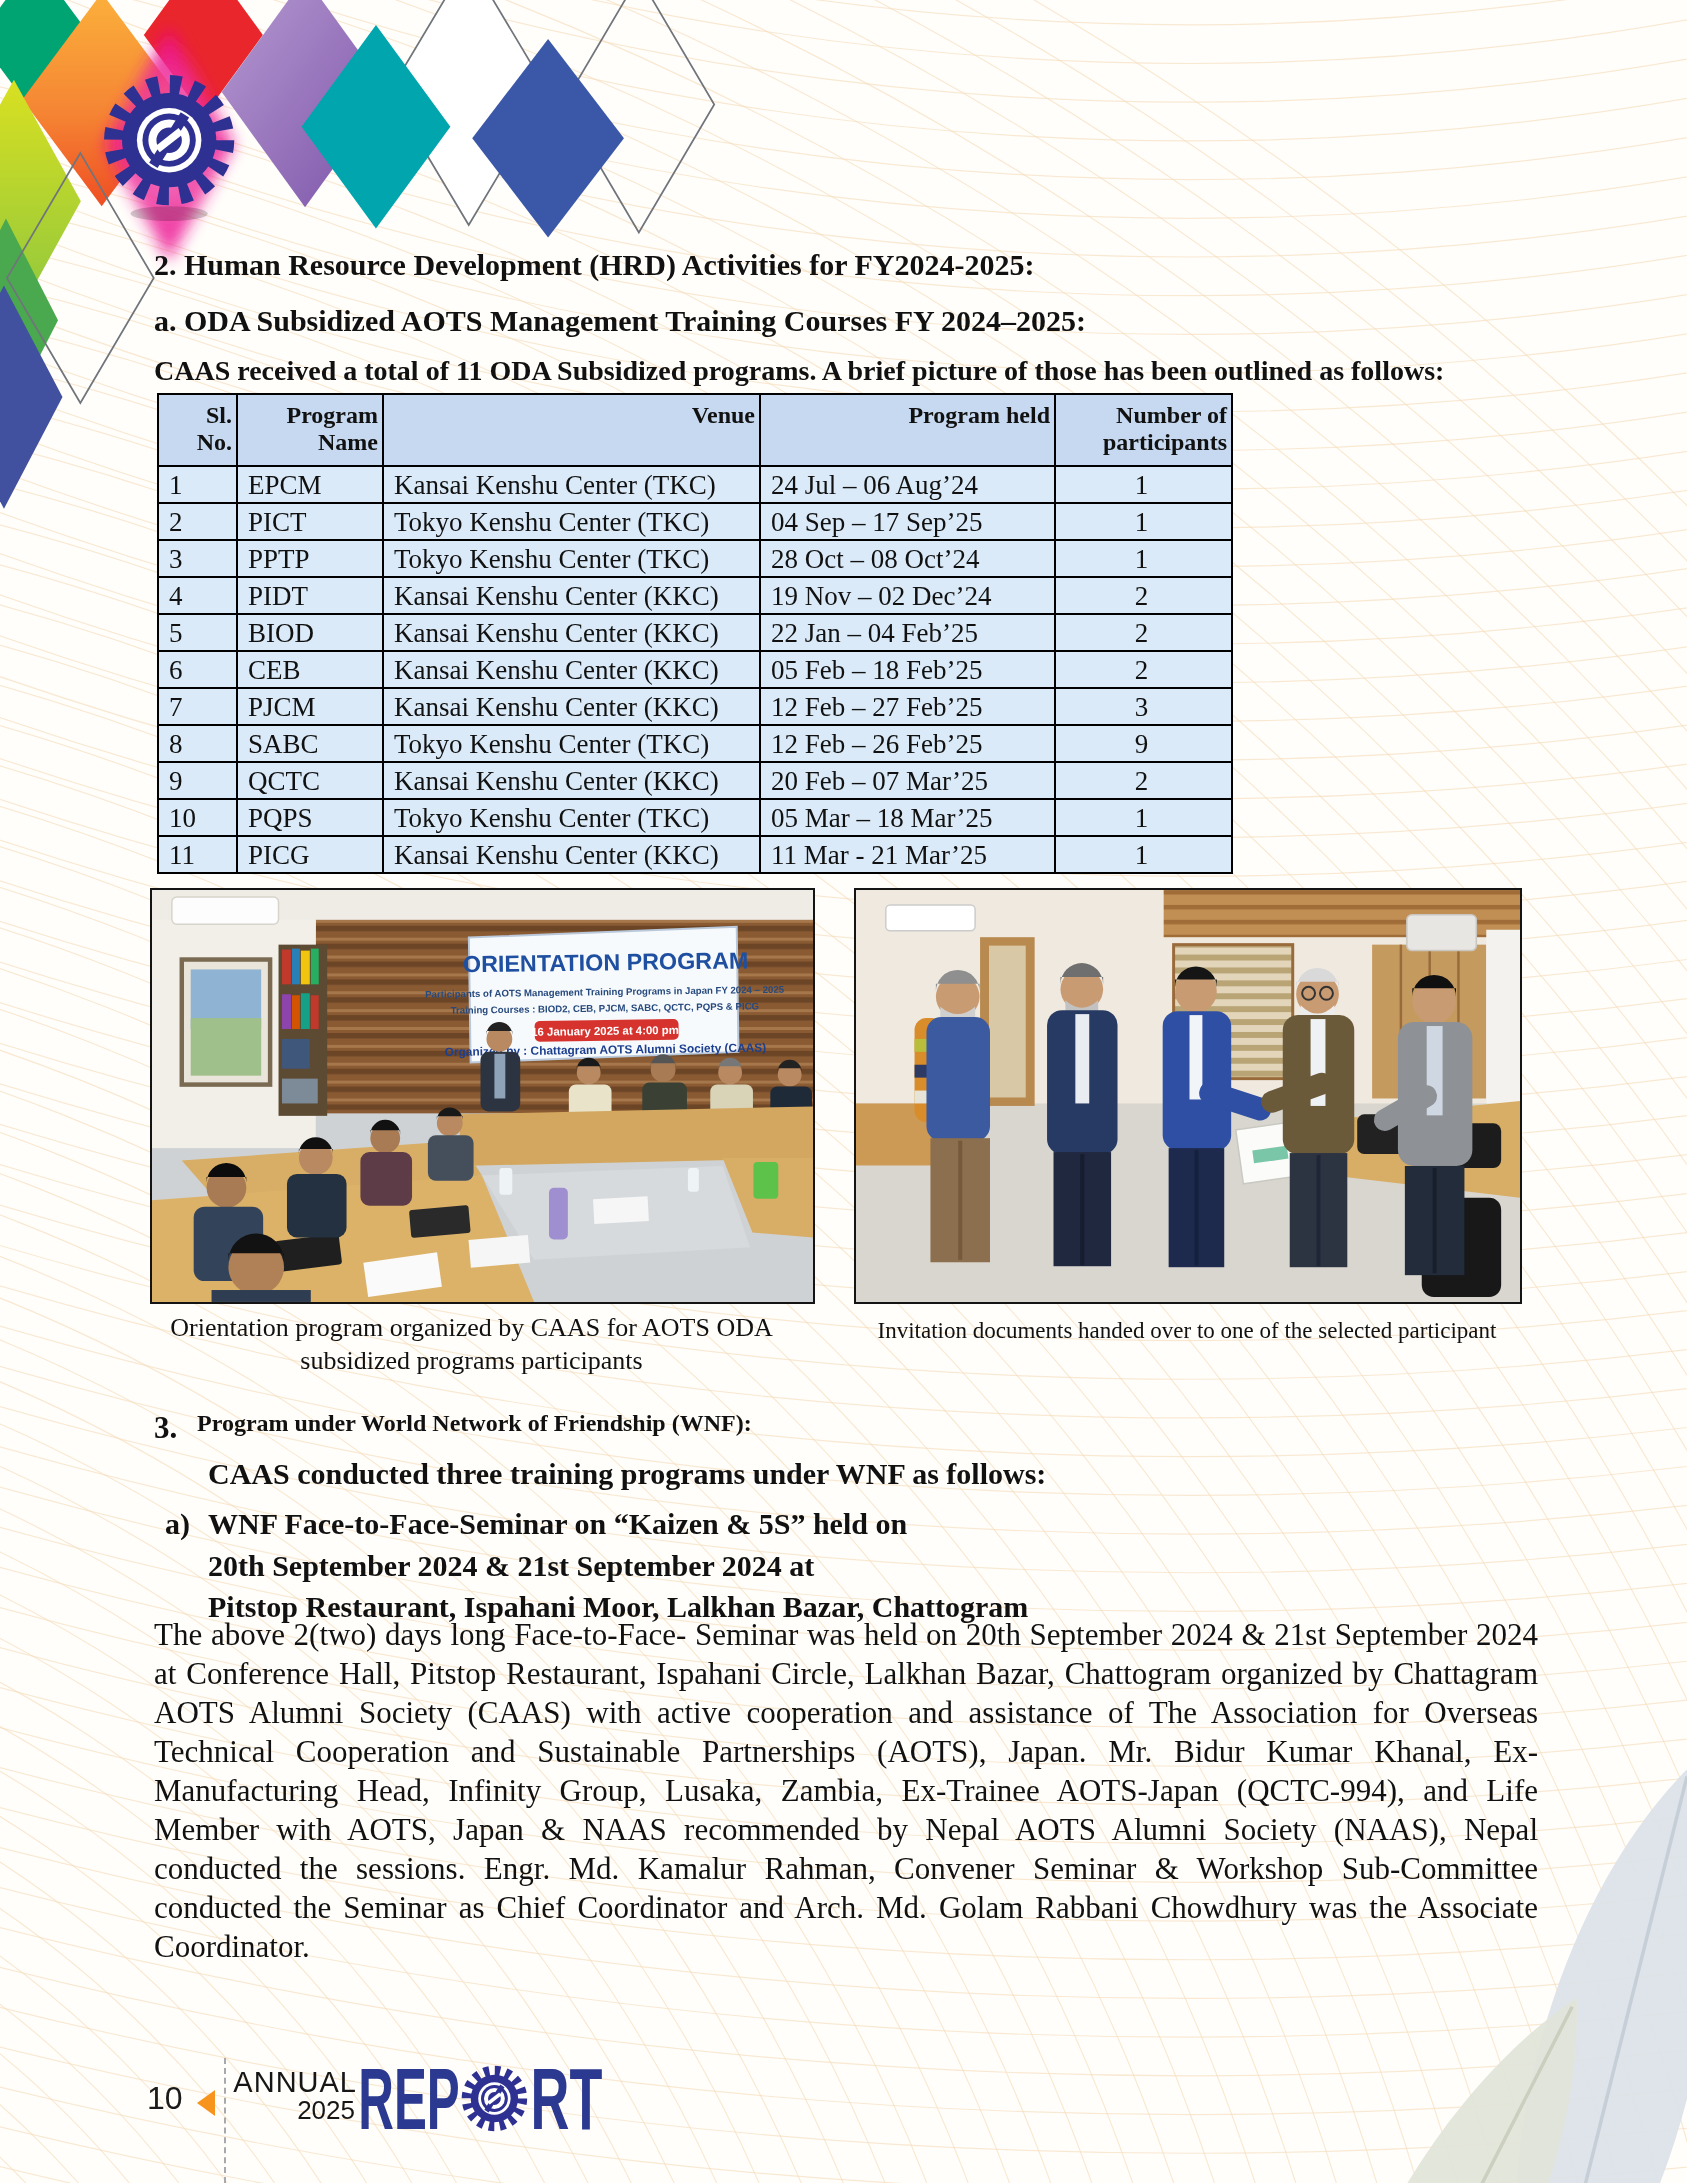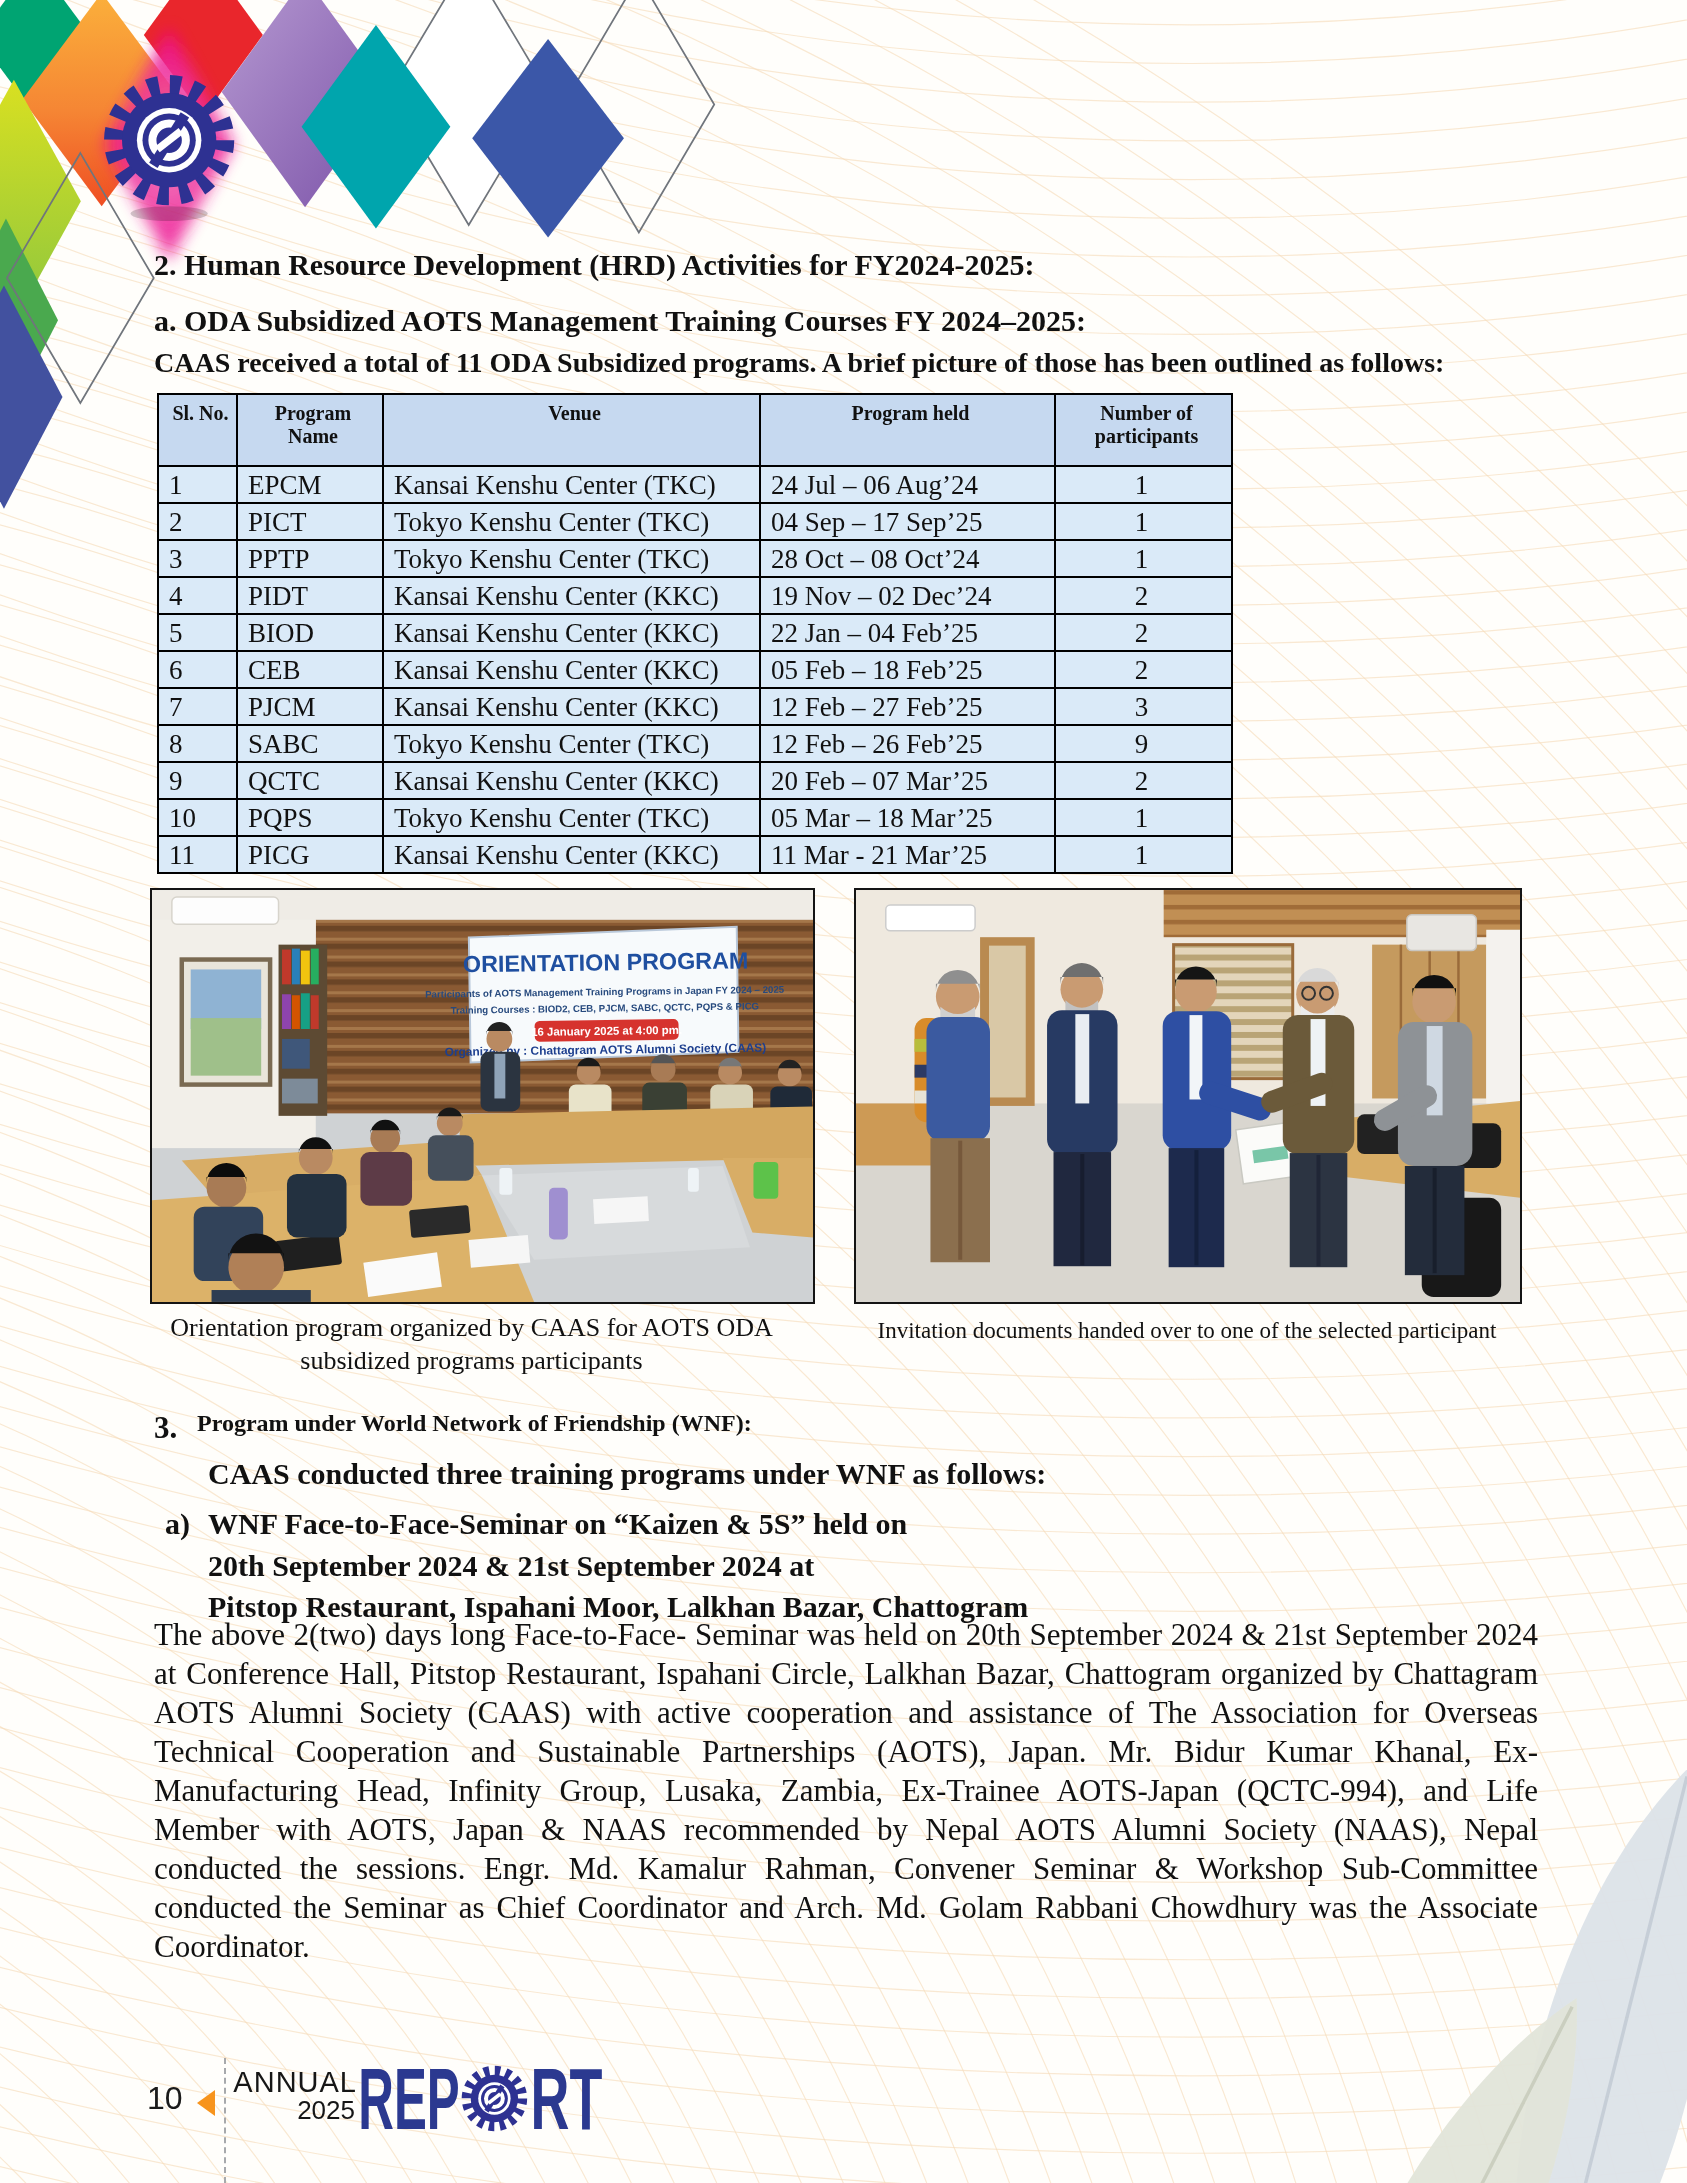--- a/index.html
+++ b/index.html
@@ -5,26 +5,26 @@
   html,body{margin:0;padding:0;background:#ffffff;}
   .page{position:relative;width:1687px;height:2183px;background:#fffefb;overflow:hidden;
         font-family:"Liberation Serif", serif;color:#111;padding-left:20px;}
   svg{display:block;}
   .abs{position:absolute;}
   
   #waves{position:absolute;left:0;top:0;width:1687px;height:2183px;}
   #waves g{fill:none;stroke:#f6dcba;stroke-width:2.4;opacity:.62;}
   
   .h1,.h2{position:absolute;left:154px;font-weight:bold;font-size:30px;white-space:nowrap;}
-  .h3{position:absolute;left:154px;font-weight:bold;font-size:28px;white-space:nowrap;}
+  .h3{position:absolute;left:154px;font-weight:bold;font-size:28px;white-space:nowrap;margin-top:8px;}
   
   table.prog{position:absolute;left:157px;top:393px;width:1075px;border-collapse:collapse;
              font-size:27px;table-layout:fixed;}
   table.prog th, table.prog td{border:2px solid #000;vertical-align:top;overflow:hidden;}
-  table.prog th{background:#c6d9f0;text-align:center;font-size:20px;padding:7px 4px 4px 10px;height:59px;}
+  table.prog th{background:#c6d9f0;text-align:right;font-size:24px;padding:7px 4px 4px 10px;height:59px;}
   table.prog td{background:#daeaf8;padding:3px 4px 1px 10px;height:28px;white-space:nowrap;}
   table.prog td.ctr{text-align:center;padding-left:0;}
   
   .photo{position:absolute;border:2.5px solid #141414;background:#ddd;}
   .cap{position:absolute;text-align:center;line-height:33px;}
   
   .s3{position:absolute;font-weight:bold;font-size:30px;white-space:nowrap;}
   .para{position:absolute;left:154px;top:1615px;width:1384px;font-size:31px;line-height:39px;
         text-align:justify;}
   

